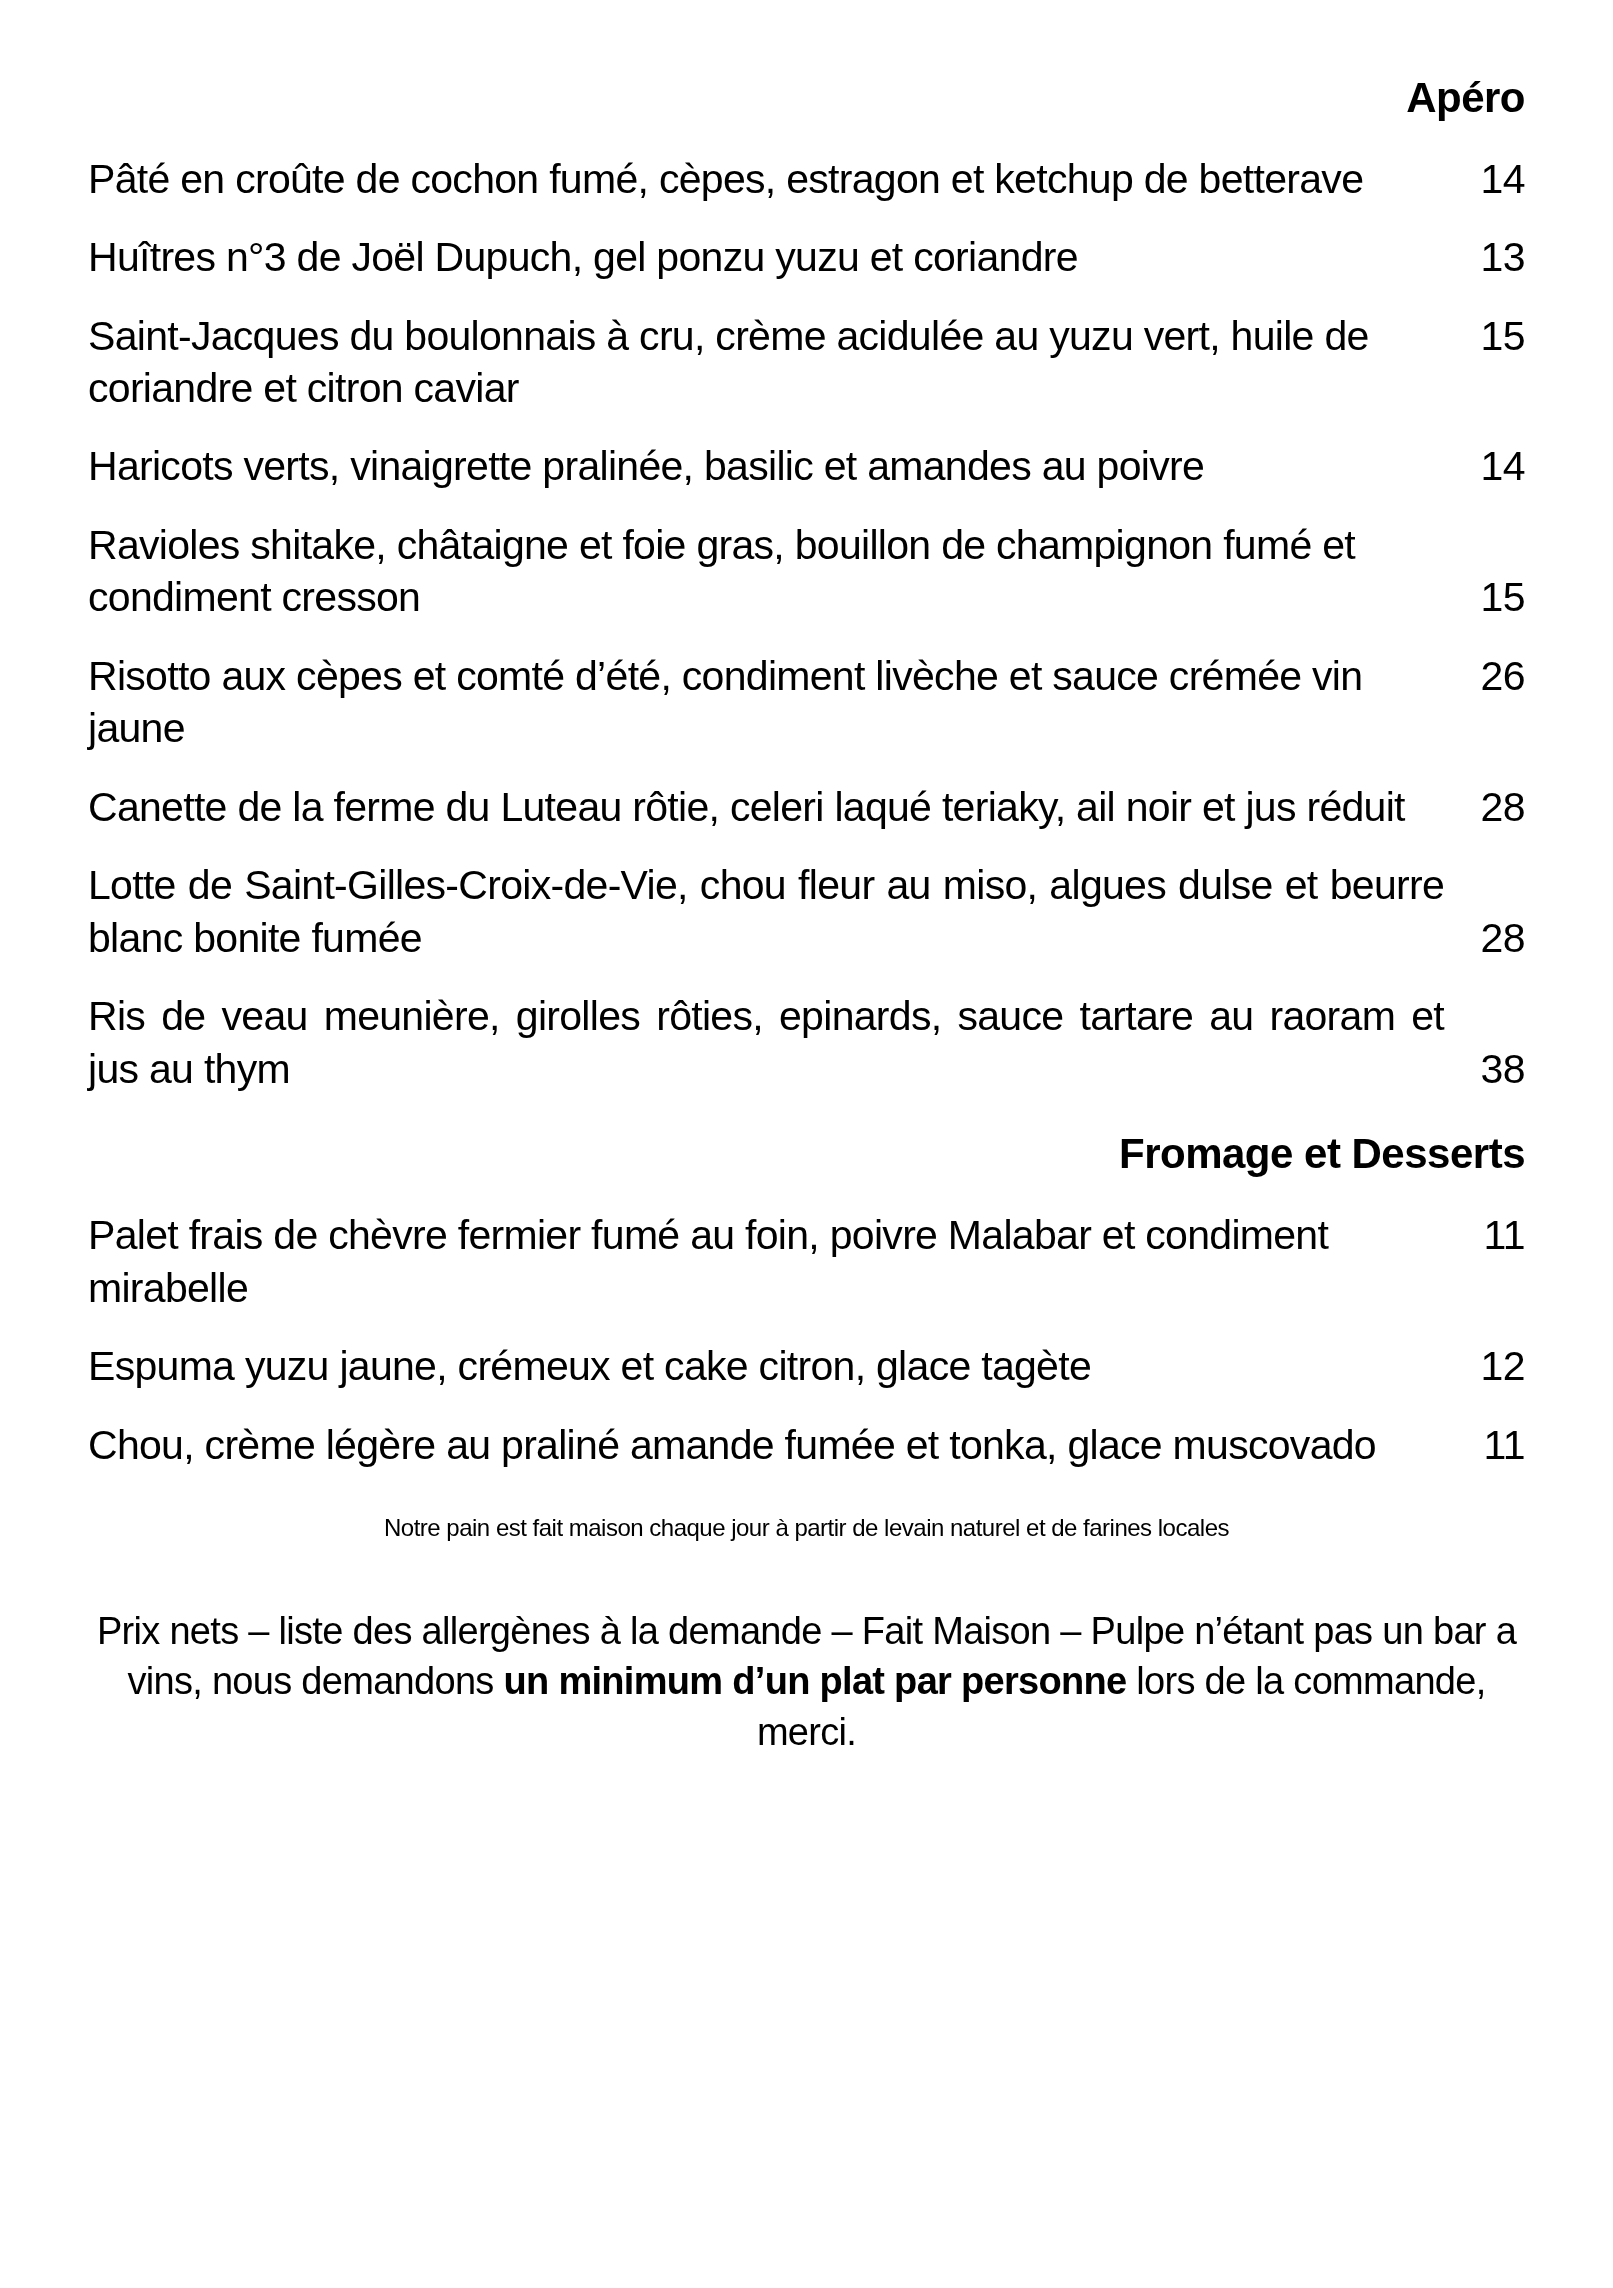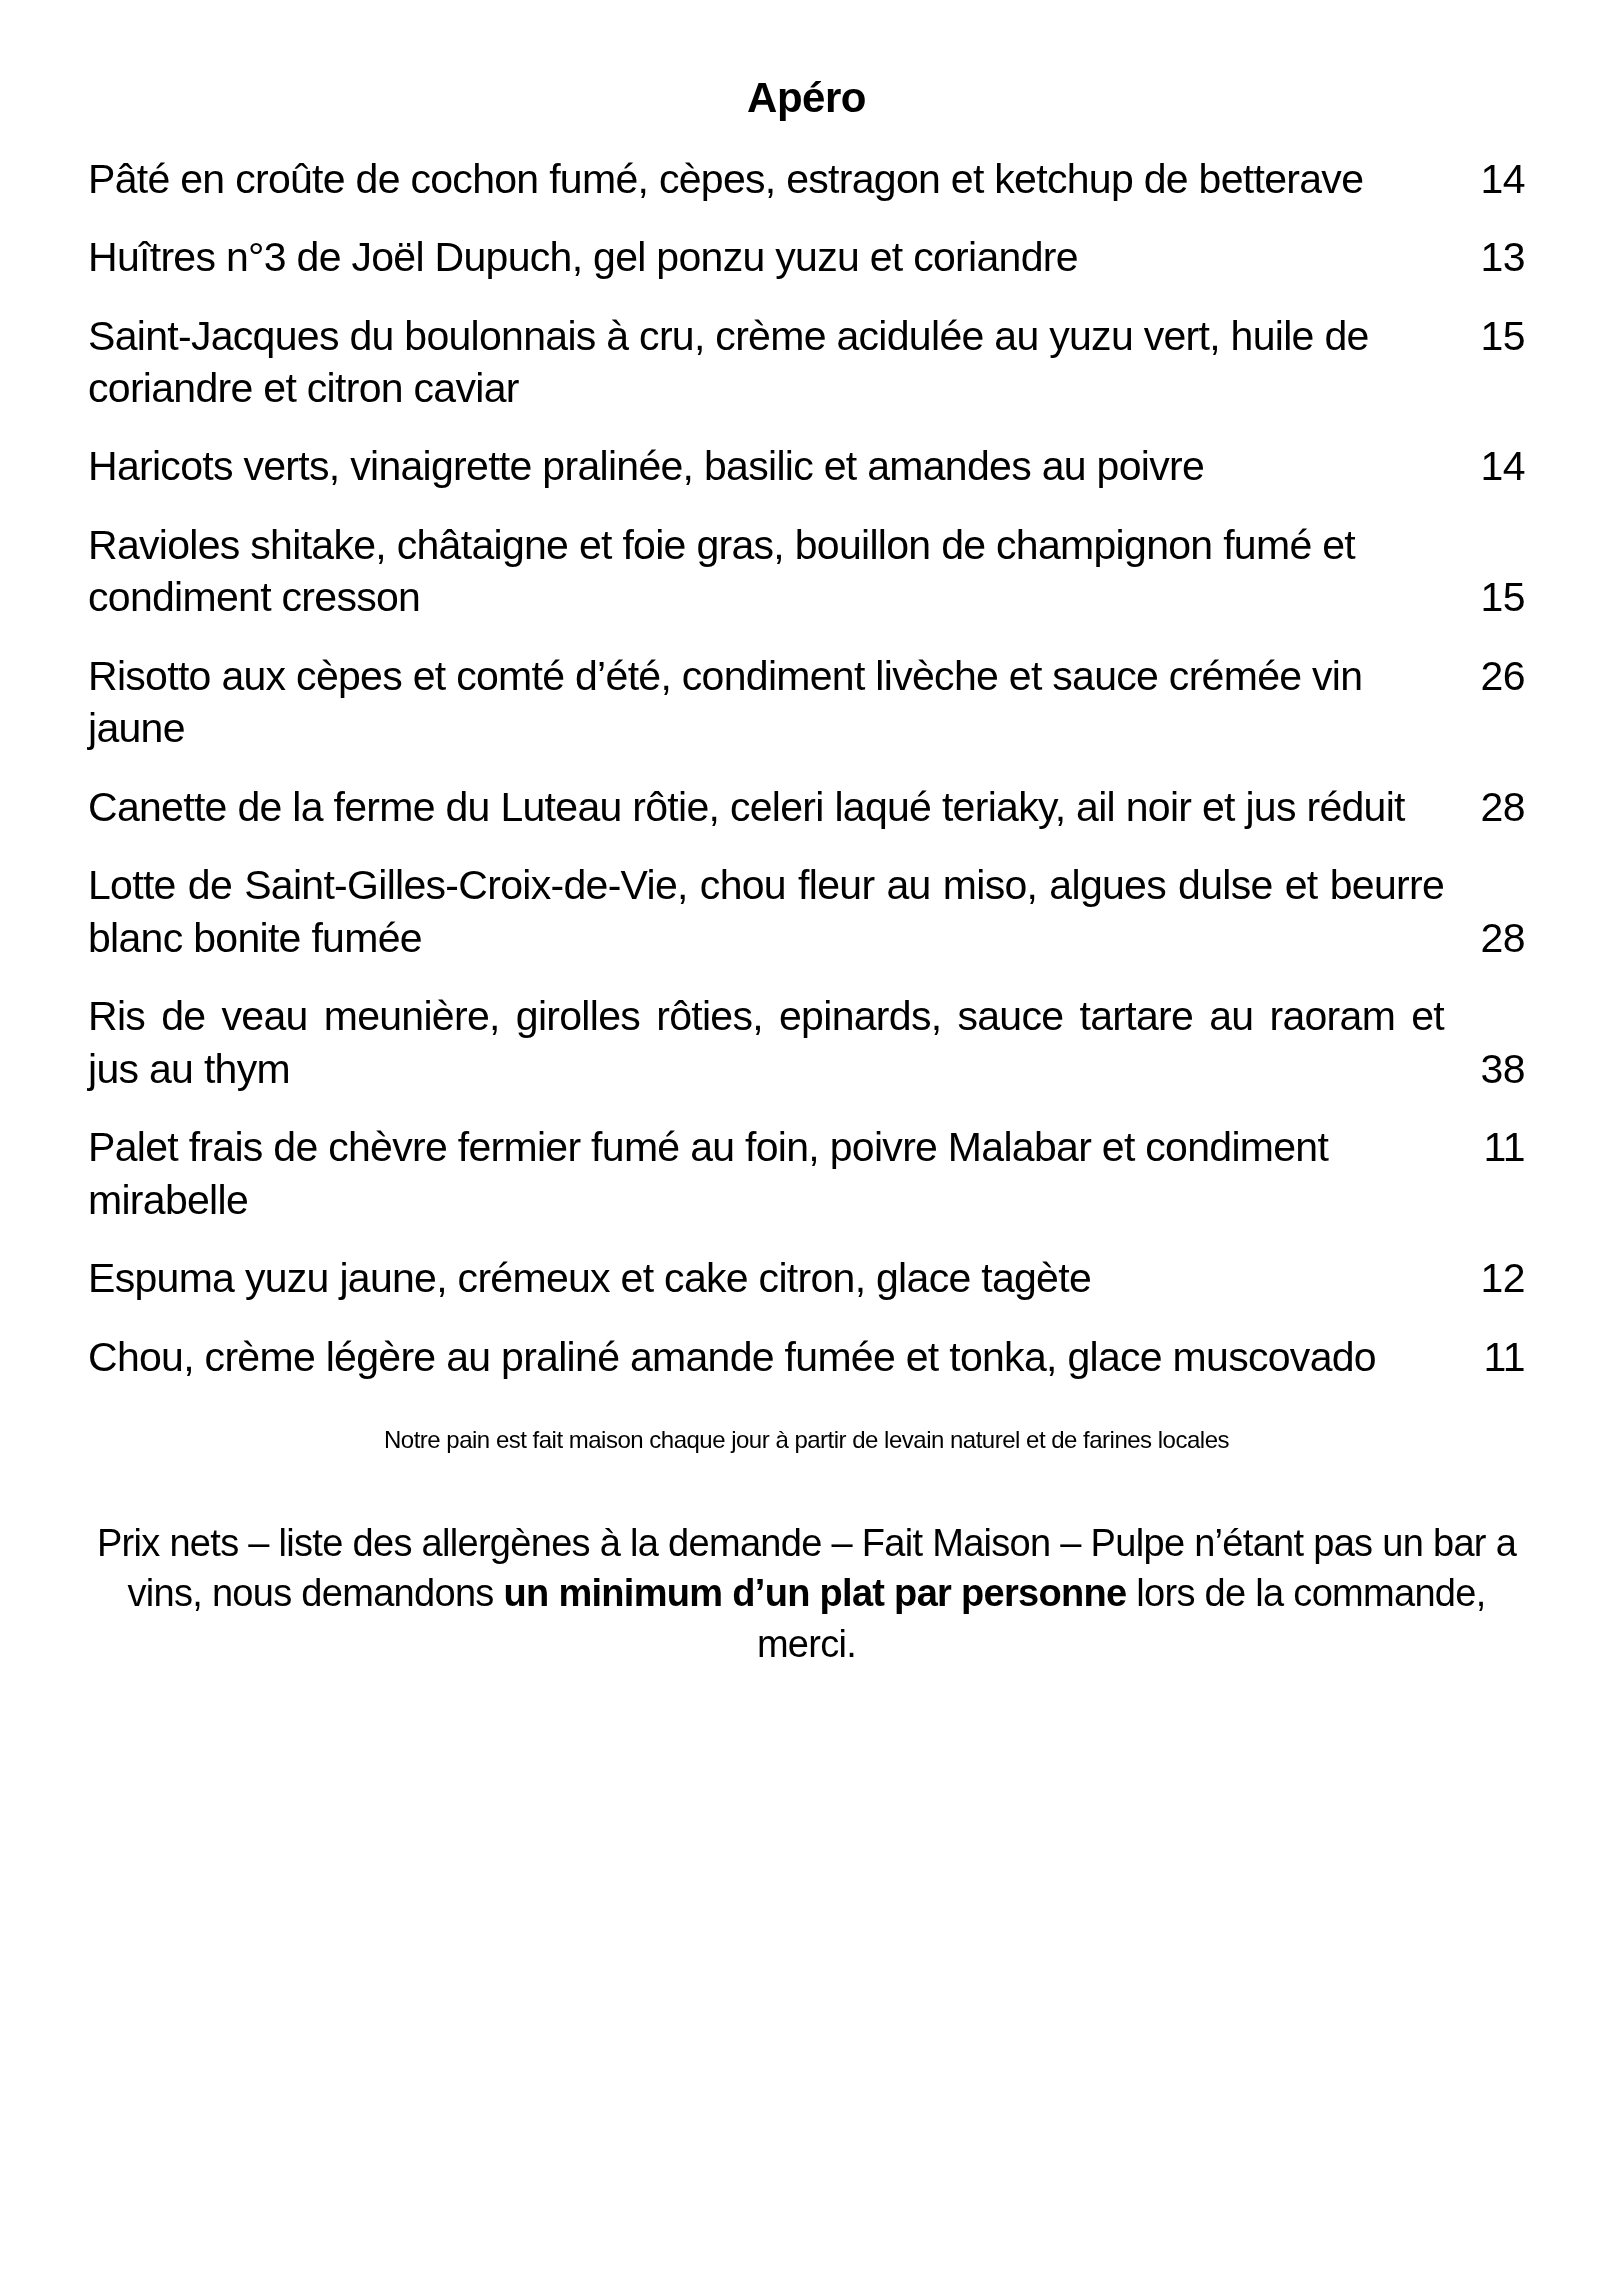--- a/index.html
+++ b/index.html
@@ -17,21 +17,21 @@
   }
   .page {
     box-sizing: border-box;
     width: 1613px;
     height: 2289px;
     padding: 57px 88px 37px 88px;
   }
   .section-title {
     font-size: 42px;
     font-weight: 700;
-    text-align: center;
+    text-align: right;
     letter-spacing: -0.5px;
     margin: 35px 0 31px 0;
   }
   .section:first-child .section-title {
     margin-top: 16.6px;
   }
   .menu-item {
     display: flex;
     align-items: center;
     margin: 0 0 26px 0;
@@ -129,20 +129,21 @@
       <div class="price bottom">28</div>
     </div>
 
     <div class="menu-item just">
       <p class="desc">Ris de veau meunière, girolles rôties, epinards, sauce tartare au raoram et jus au thym</p>
       <div class="price bottom">38</div>
     </div>
   </div>
 
   <div class="section">
+    <h2 class="section-title">Fromage et Desserts</h2>
 
     <div class="menu-item">
       <p class="desc">Palet frais de chèvre fermier fumé au foin, poivre Malabar et condiment mirabelle</p>
       <div class="price top">11</div>
     </div>
 
     <div class="menu-item">
       <p class="desc">Espuma yuzu jaune, crémeux et cake citron, glace tagète</p>
       <div class="price top">12</div>
     </div>

